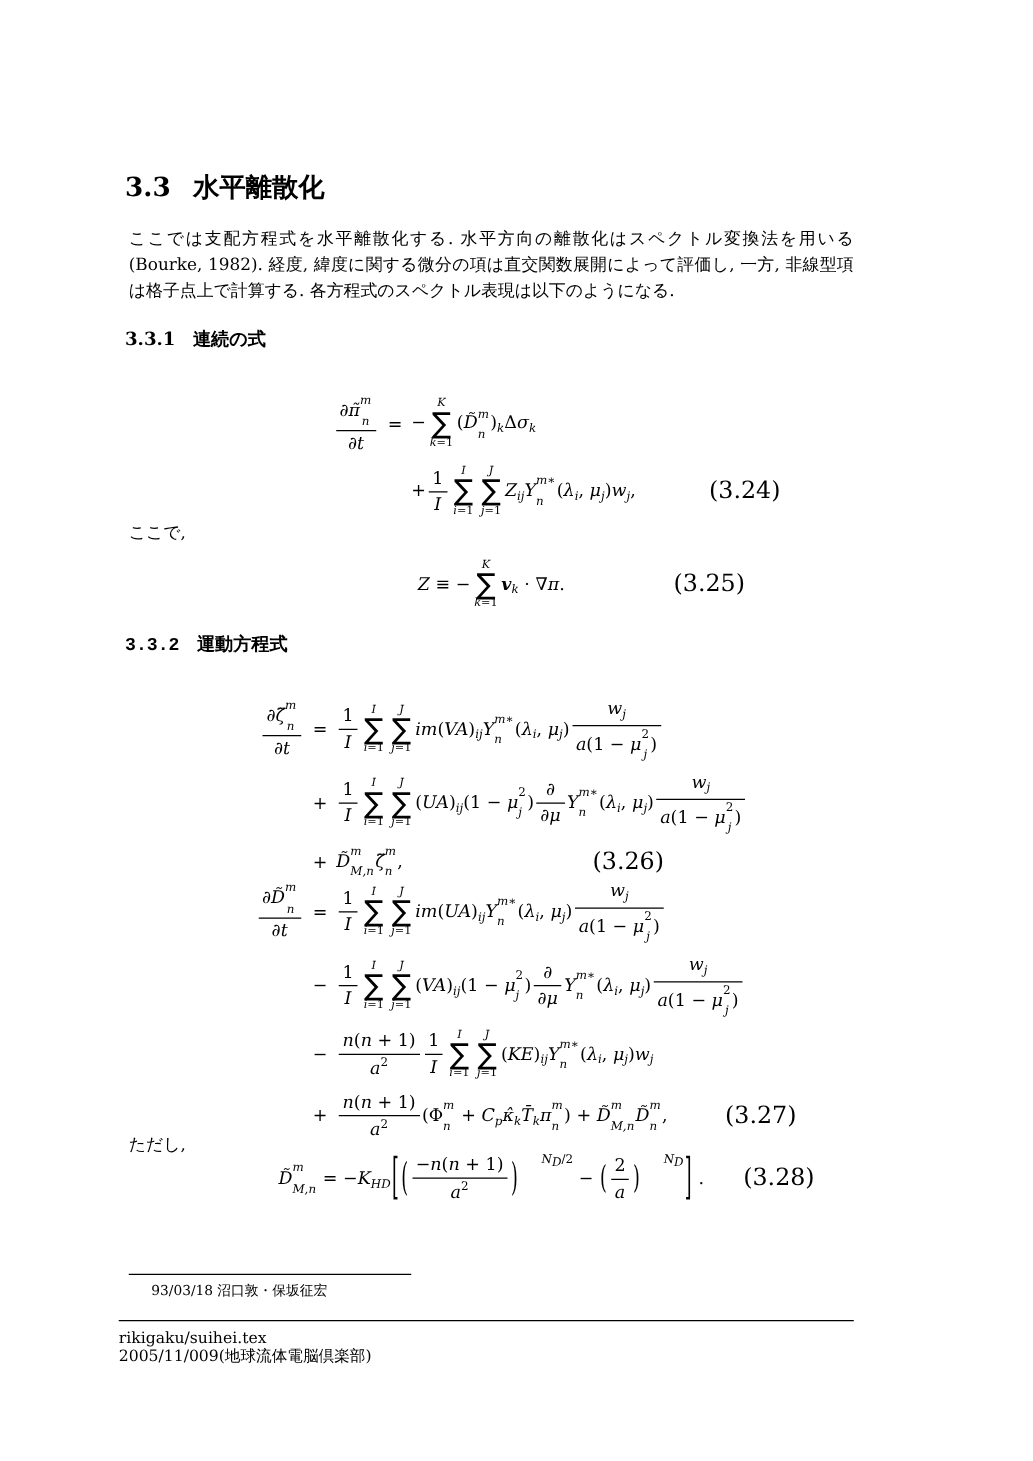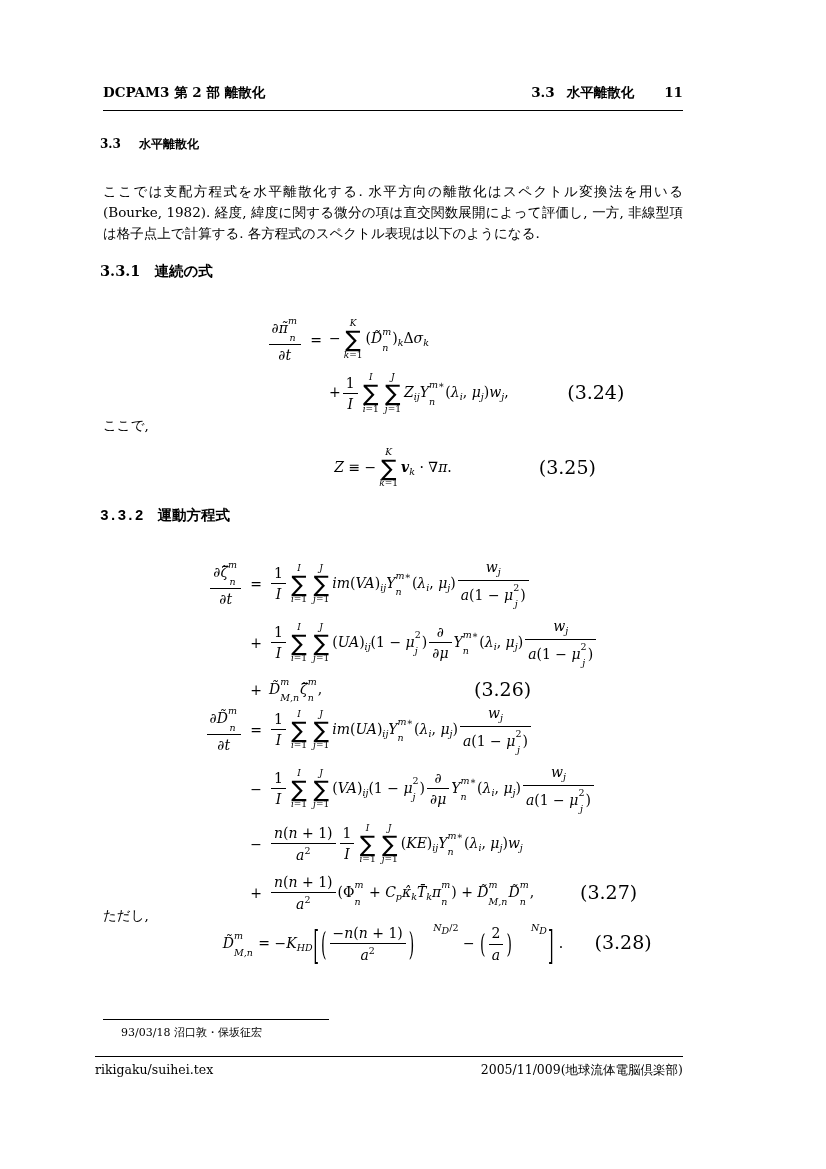--- a/index.html
+++ b/index.html
@@ -7,21 +7,21 @@
         font-family:"DejaVu Serif","DejaVu Sans",serif;overflow:hidden;}
 
   
   .header{position:absolute;left:103px;top:84px;width:580px;height:26px;
           border-bottom:1px solid #000;display:flex;justify-content:space-between;
           align-items:flex-start;font-size:13.5px;font-weight:700;}
   .hsp{margin-left:12px;}
   .hpage{margin-left:30px;}
 
   
-  .sechead{position:absolute;left:100px;top:136px;font-size:12px;font-weight:700;}
+  .sechead{position:absolute;left:100px;top:136px;font-size:21px;font-weight:700;}
   .secgap{margin-left:18px;}
   .subhead{position:absolute;left:100px;font-size:14.5px;font-weight:700;}
   .sub1{top:262px;}
   .sub2{top:506px;font-family:Liberation Mono, monospace;}
   .subgap{margin-left:14px;}
 
   
   .intro{position:absolute;left:103px;top:181px;width:580px;margin:0;
          font-size:13.5px;line-height:21px;text-align:justify;}
   .lead{position:absolute;left:103px;font-size:13.5px;}
@@ -60,33 +60,27 @@
   .sig{font-size:23px;line-height:.9;font-family:"DejaVu Sans","DejaVu Serif",sans-serif;}
   .sscol{display:inline-flex;flex-direction:column;justify-content:space-between;
          vertical-align:middle;height:26px;font-size:9.5px;line-height:1;margin-right:1px;}
   .ssup,.sslo{display:block;white-space:nowrap;}
   .big{display:inline-block;vertical-align:middle;margin:0 1px;transform-origin:center;}
 
   
   .fnrule{position:absolute;left:103px;top:1019px;width:226px;border-top:1px solid #000;}
   .fntext{position:absolute;left:121px;top:1025px;font-size:11px;}
   .footer{position:absolute;left:95px;top:1056px;width:588px;border-top:1px solid #000;
-          padding-top:5px;display:flex;justify-content:space-between;font-size:12.5px;}
+          padding-top:5px;display:flex;justify-content:space-between;font-size:12.5px;flex-direction:column;}
 </style>
 </head>
 <body>
 
 <div class="page">
 
-  <div class="header">
-    <span>DCPAM3 第 2 部 離散化</span>
-    <span>
-      <span>3.3</span><span class="hsp">水平離散化</span><span class="hpage">11</span>
-    </span>
-  </div>
 
   <div class="sechead">
     <span>3.3</span><span class="secgap">水平離散化</span>
   </div>
 
   <p class="intro">ここでは支配方程式を水平離散化する. 水平方向の離散化はスペクトル変換法を用いる (Bourke, 1982). 経度, 緯度に関する微分の項は直交関数展開によって評価し, 一方, 非線型項は格子点上で計算する. 各方程式のスペクトル表現は以下のようになる.</p>
 
   <div class="subhead sub1">
     <span>3.3.1</span><span class="subgap">連続の式</span>
   </div>

